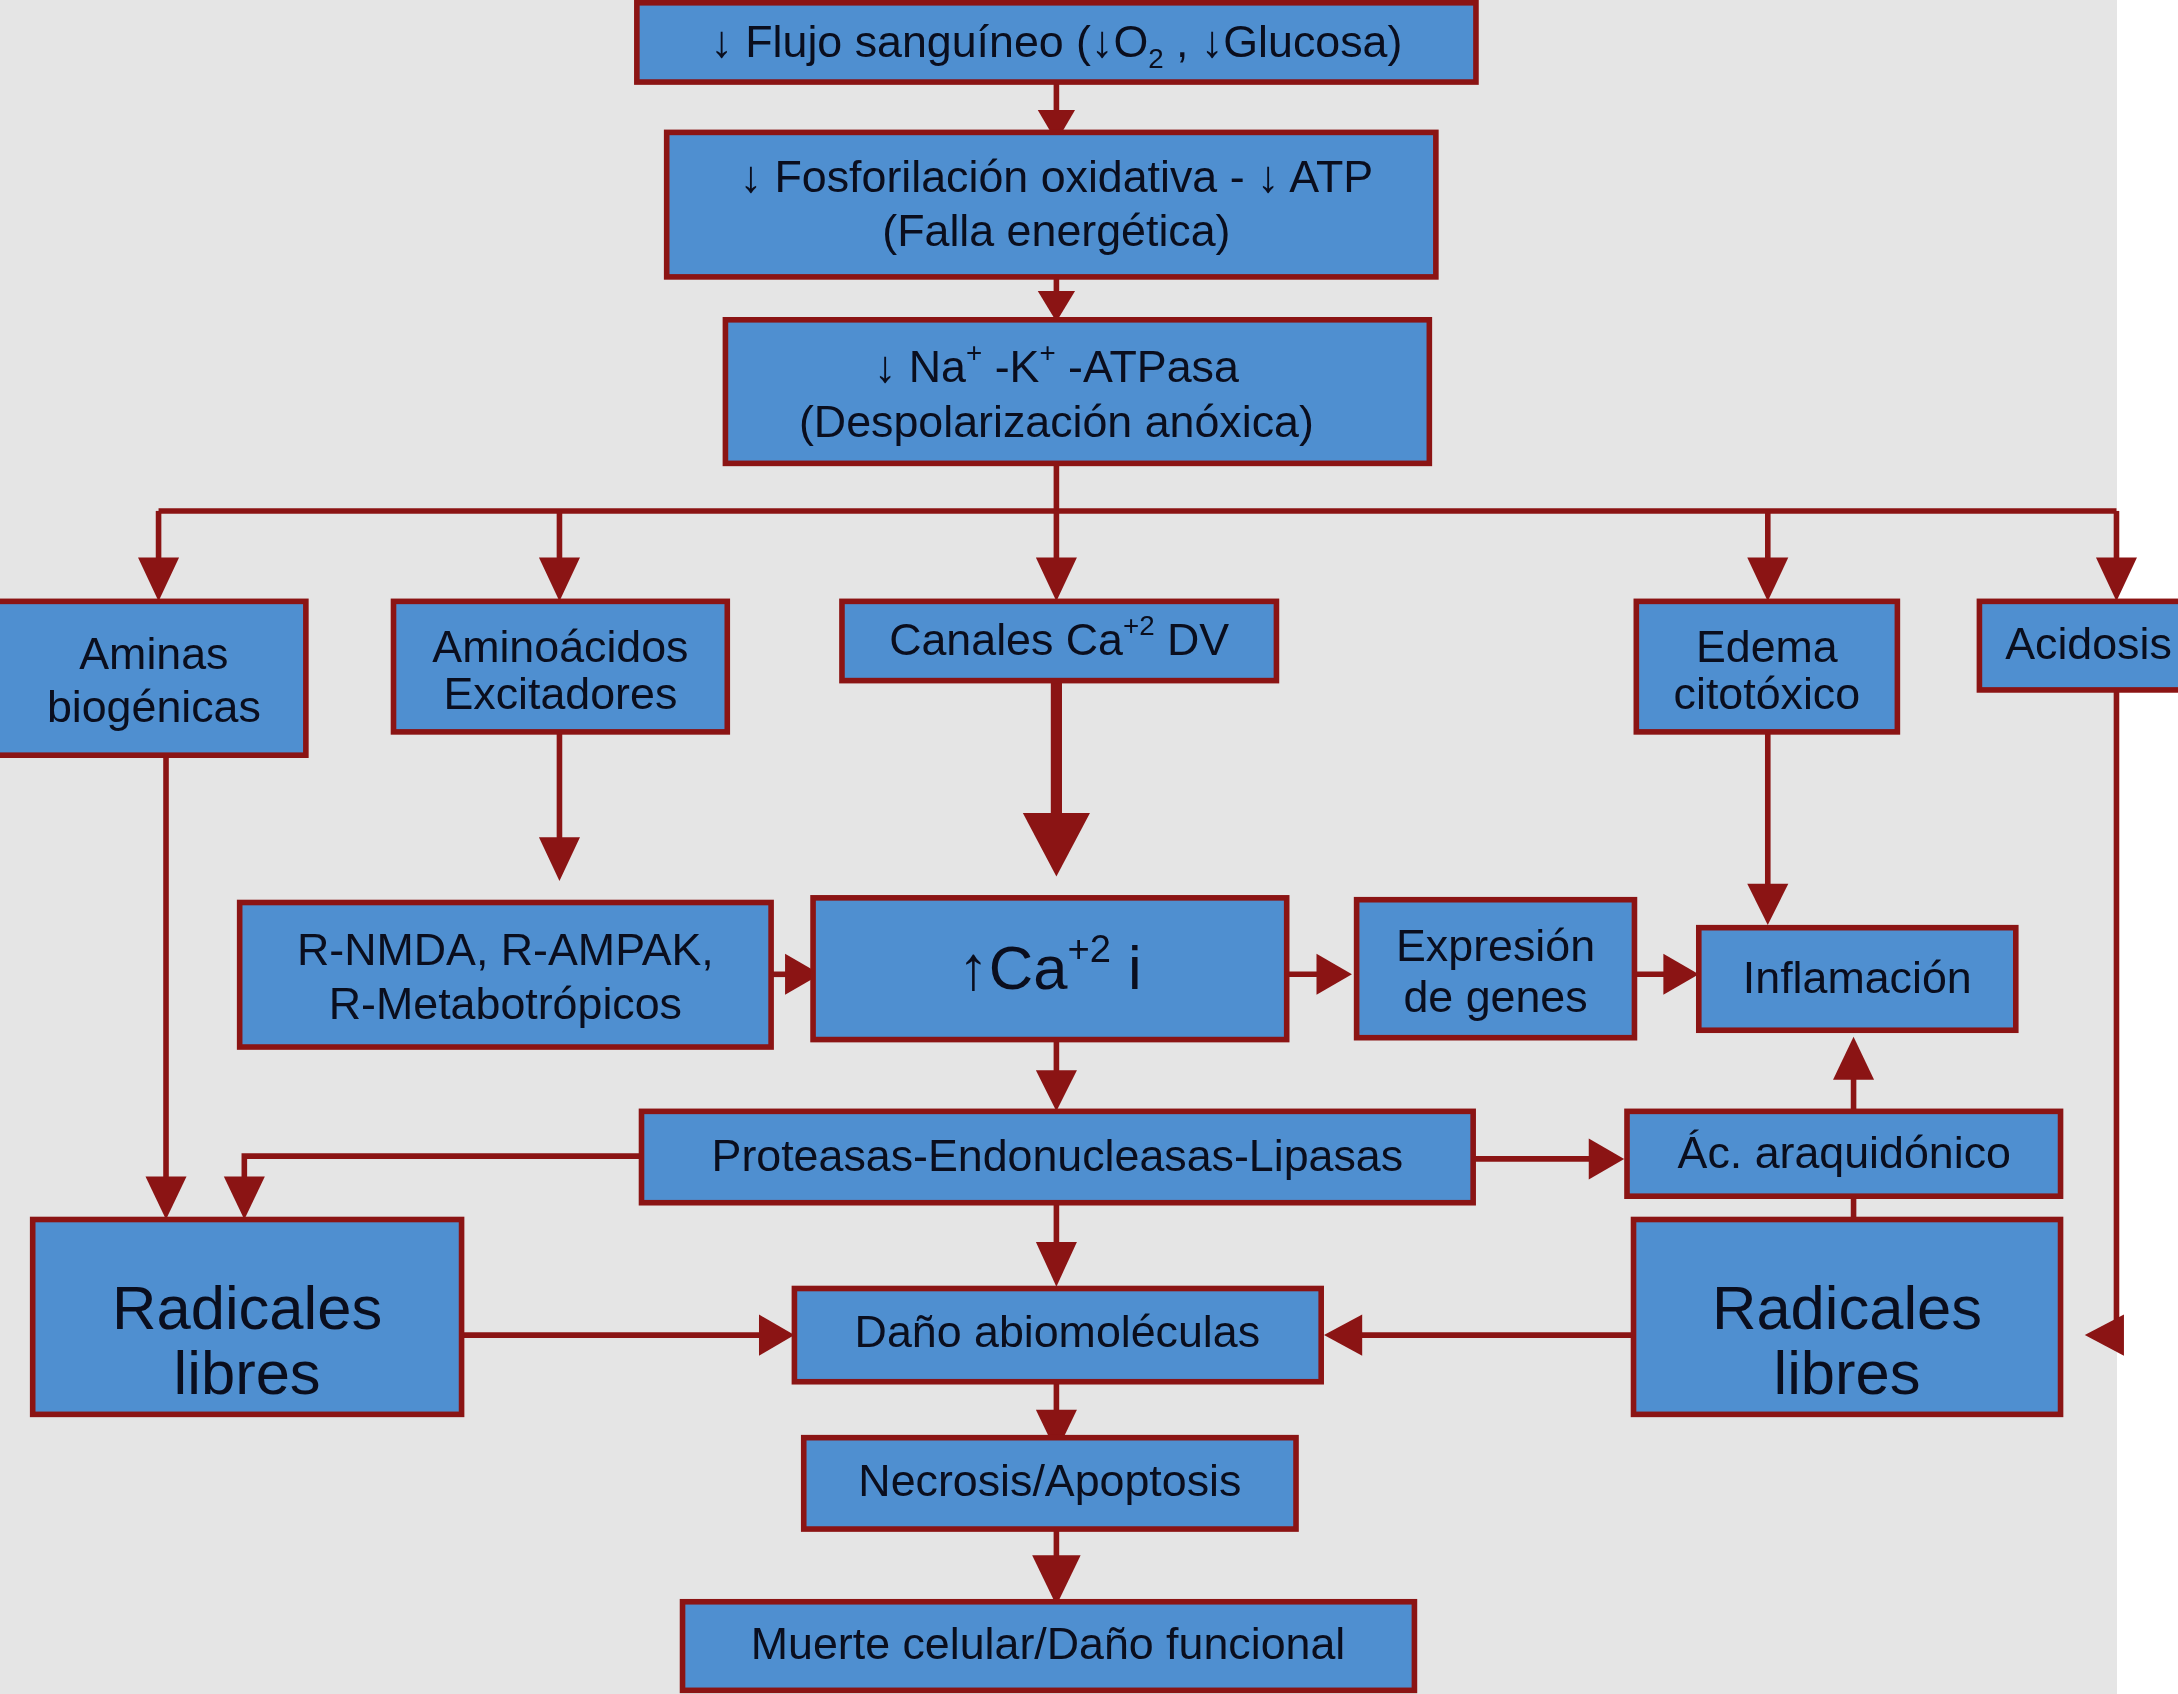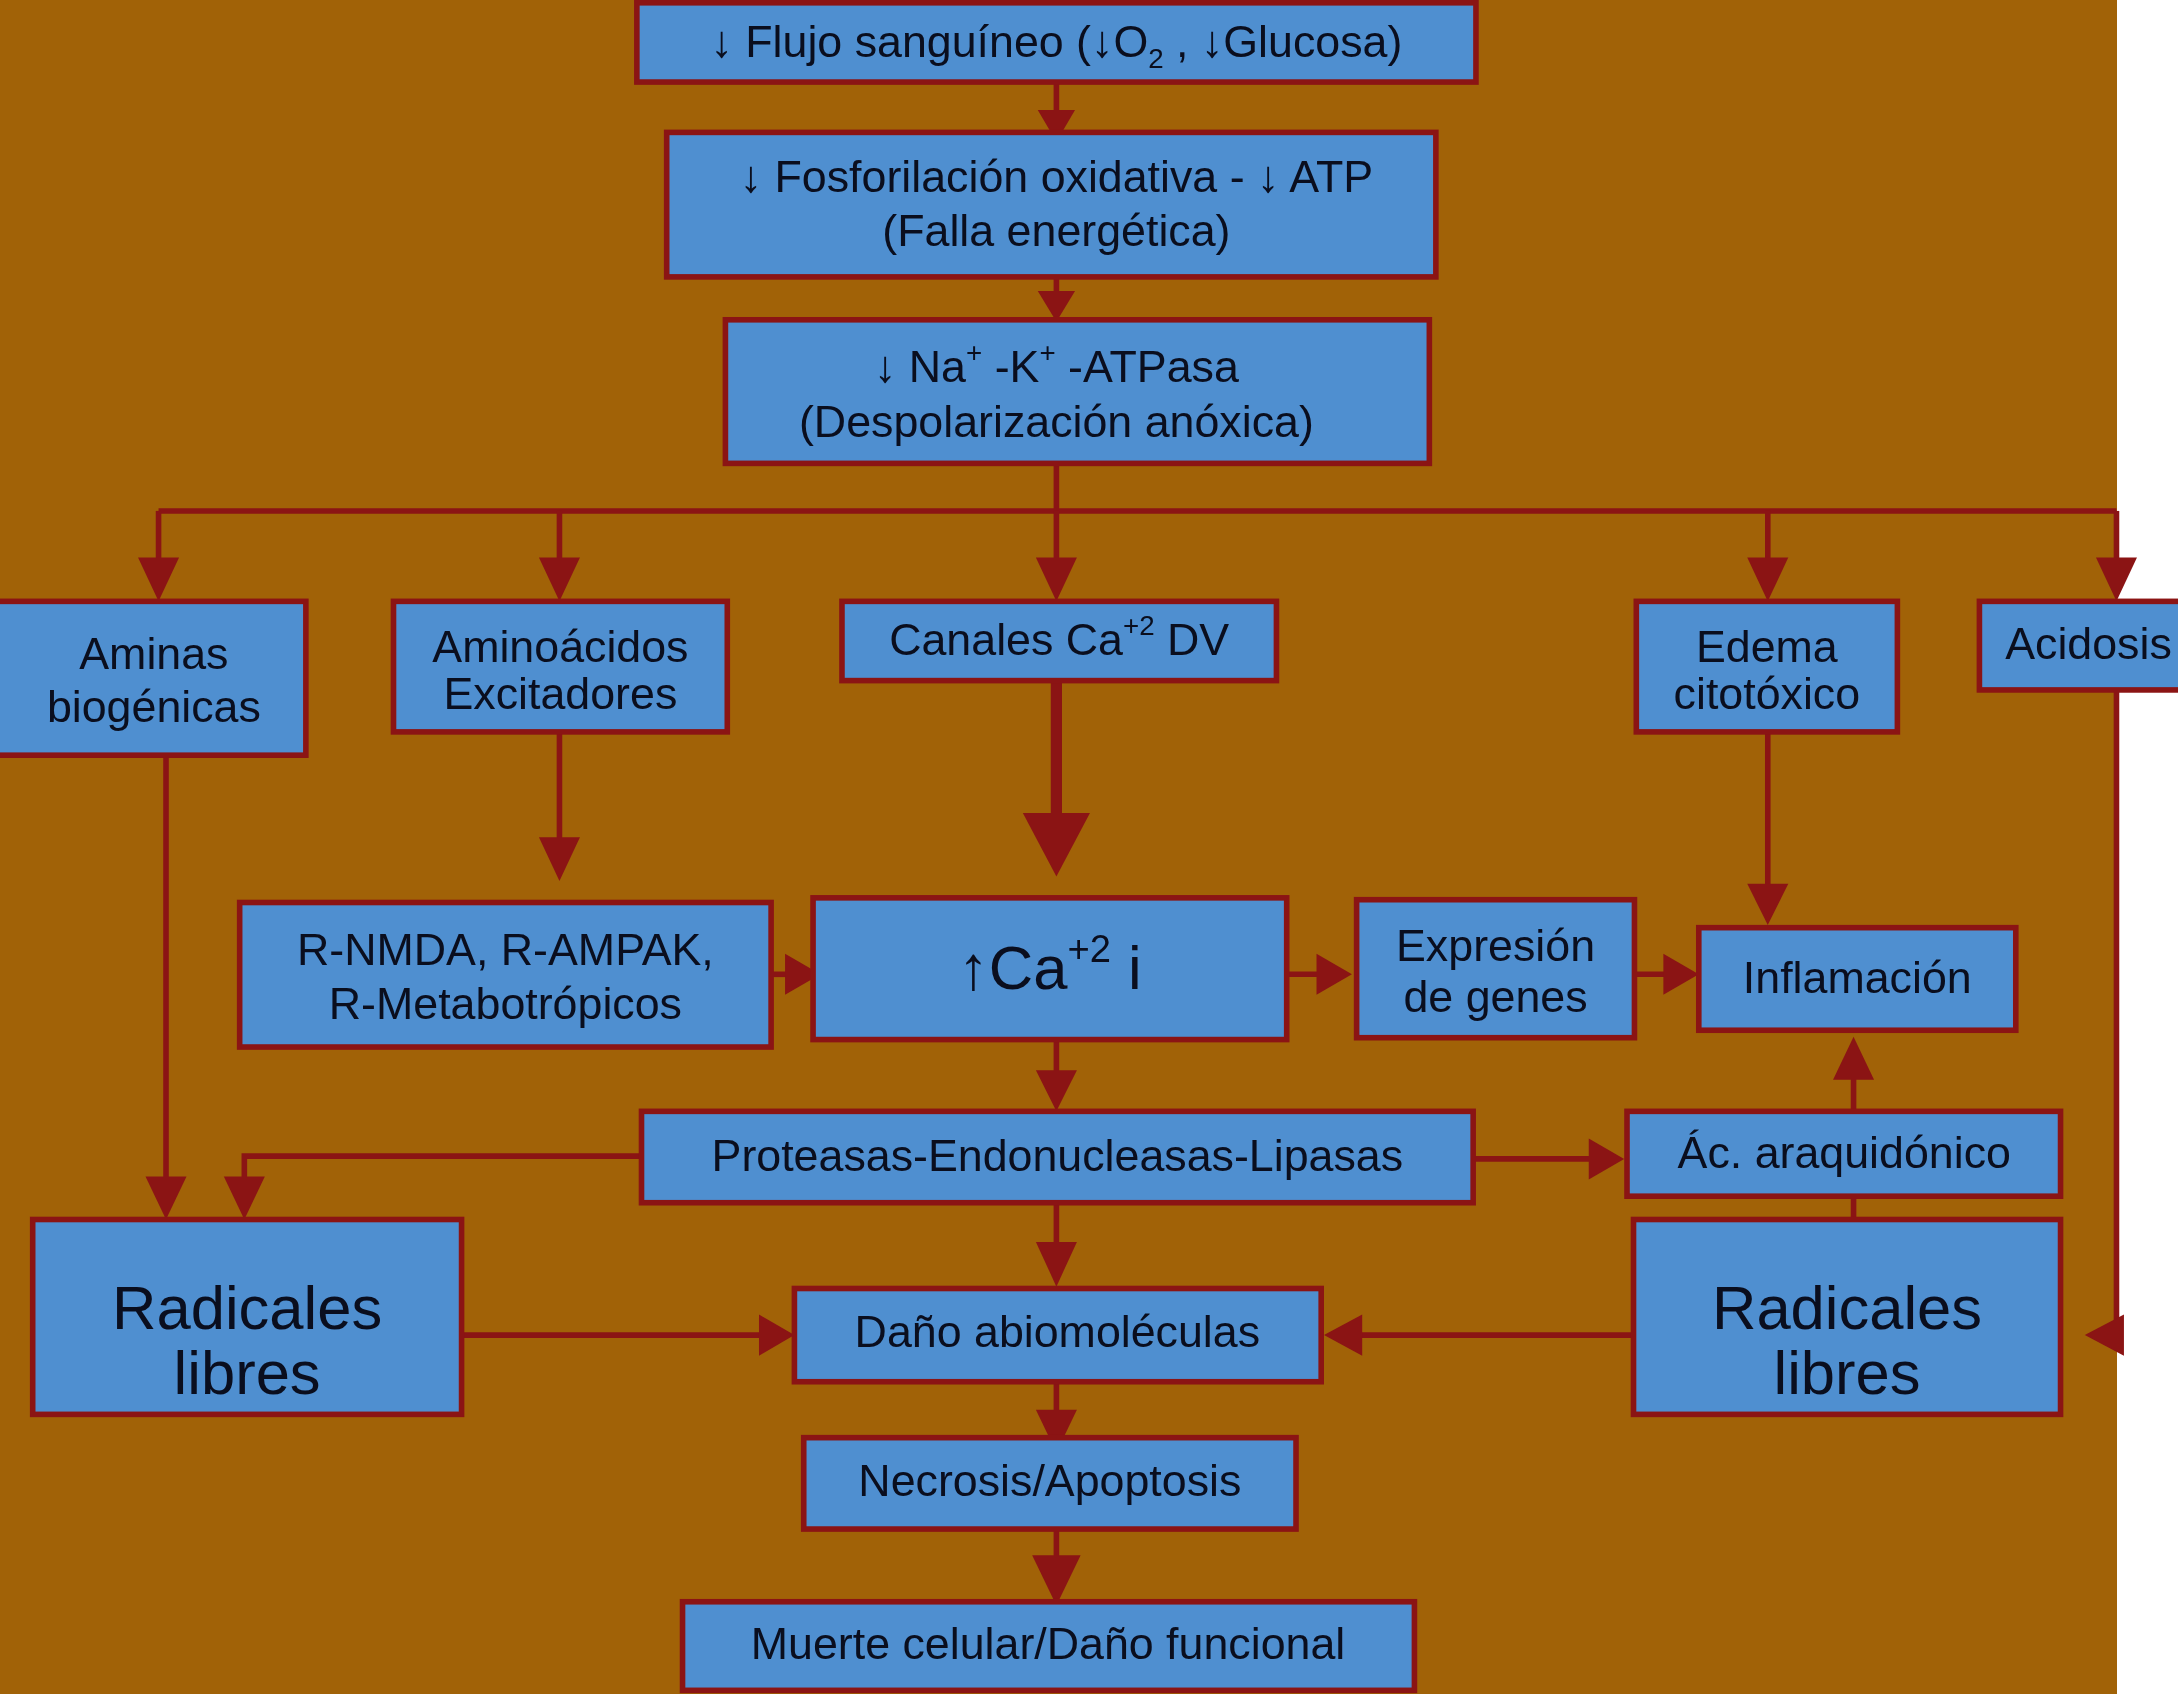--- a/index.html
+++ b/index.html
@@ -4,21 +4,21 @@
 <style>
   html, body {
     margin: 0;
     padding: 0;
     background: #ffffff;
   }
   #canvas-wrap {
     position: relative;
     width: 2117px;
     height: 1695px;
-    background: #a16207;
+    background: #e5e5e5;
     font-family: "Liberation Sans", sans-serif;
     text-decoration: underline;
   }
   svg.flow {
     position: absolute;
     inset: 0;
     width: 2179px;
     height: 1695px;
     display: block;
   }

